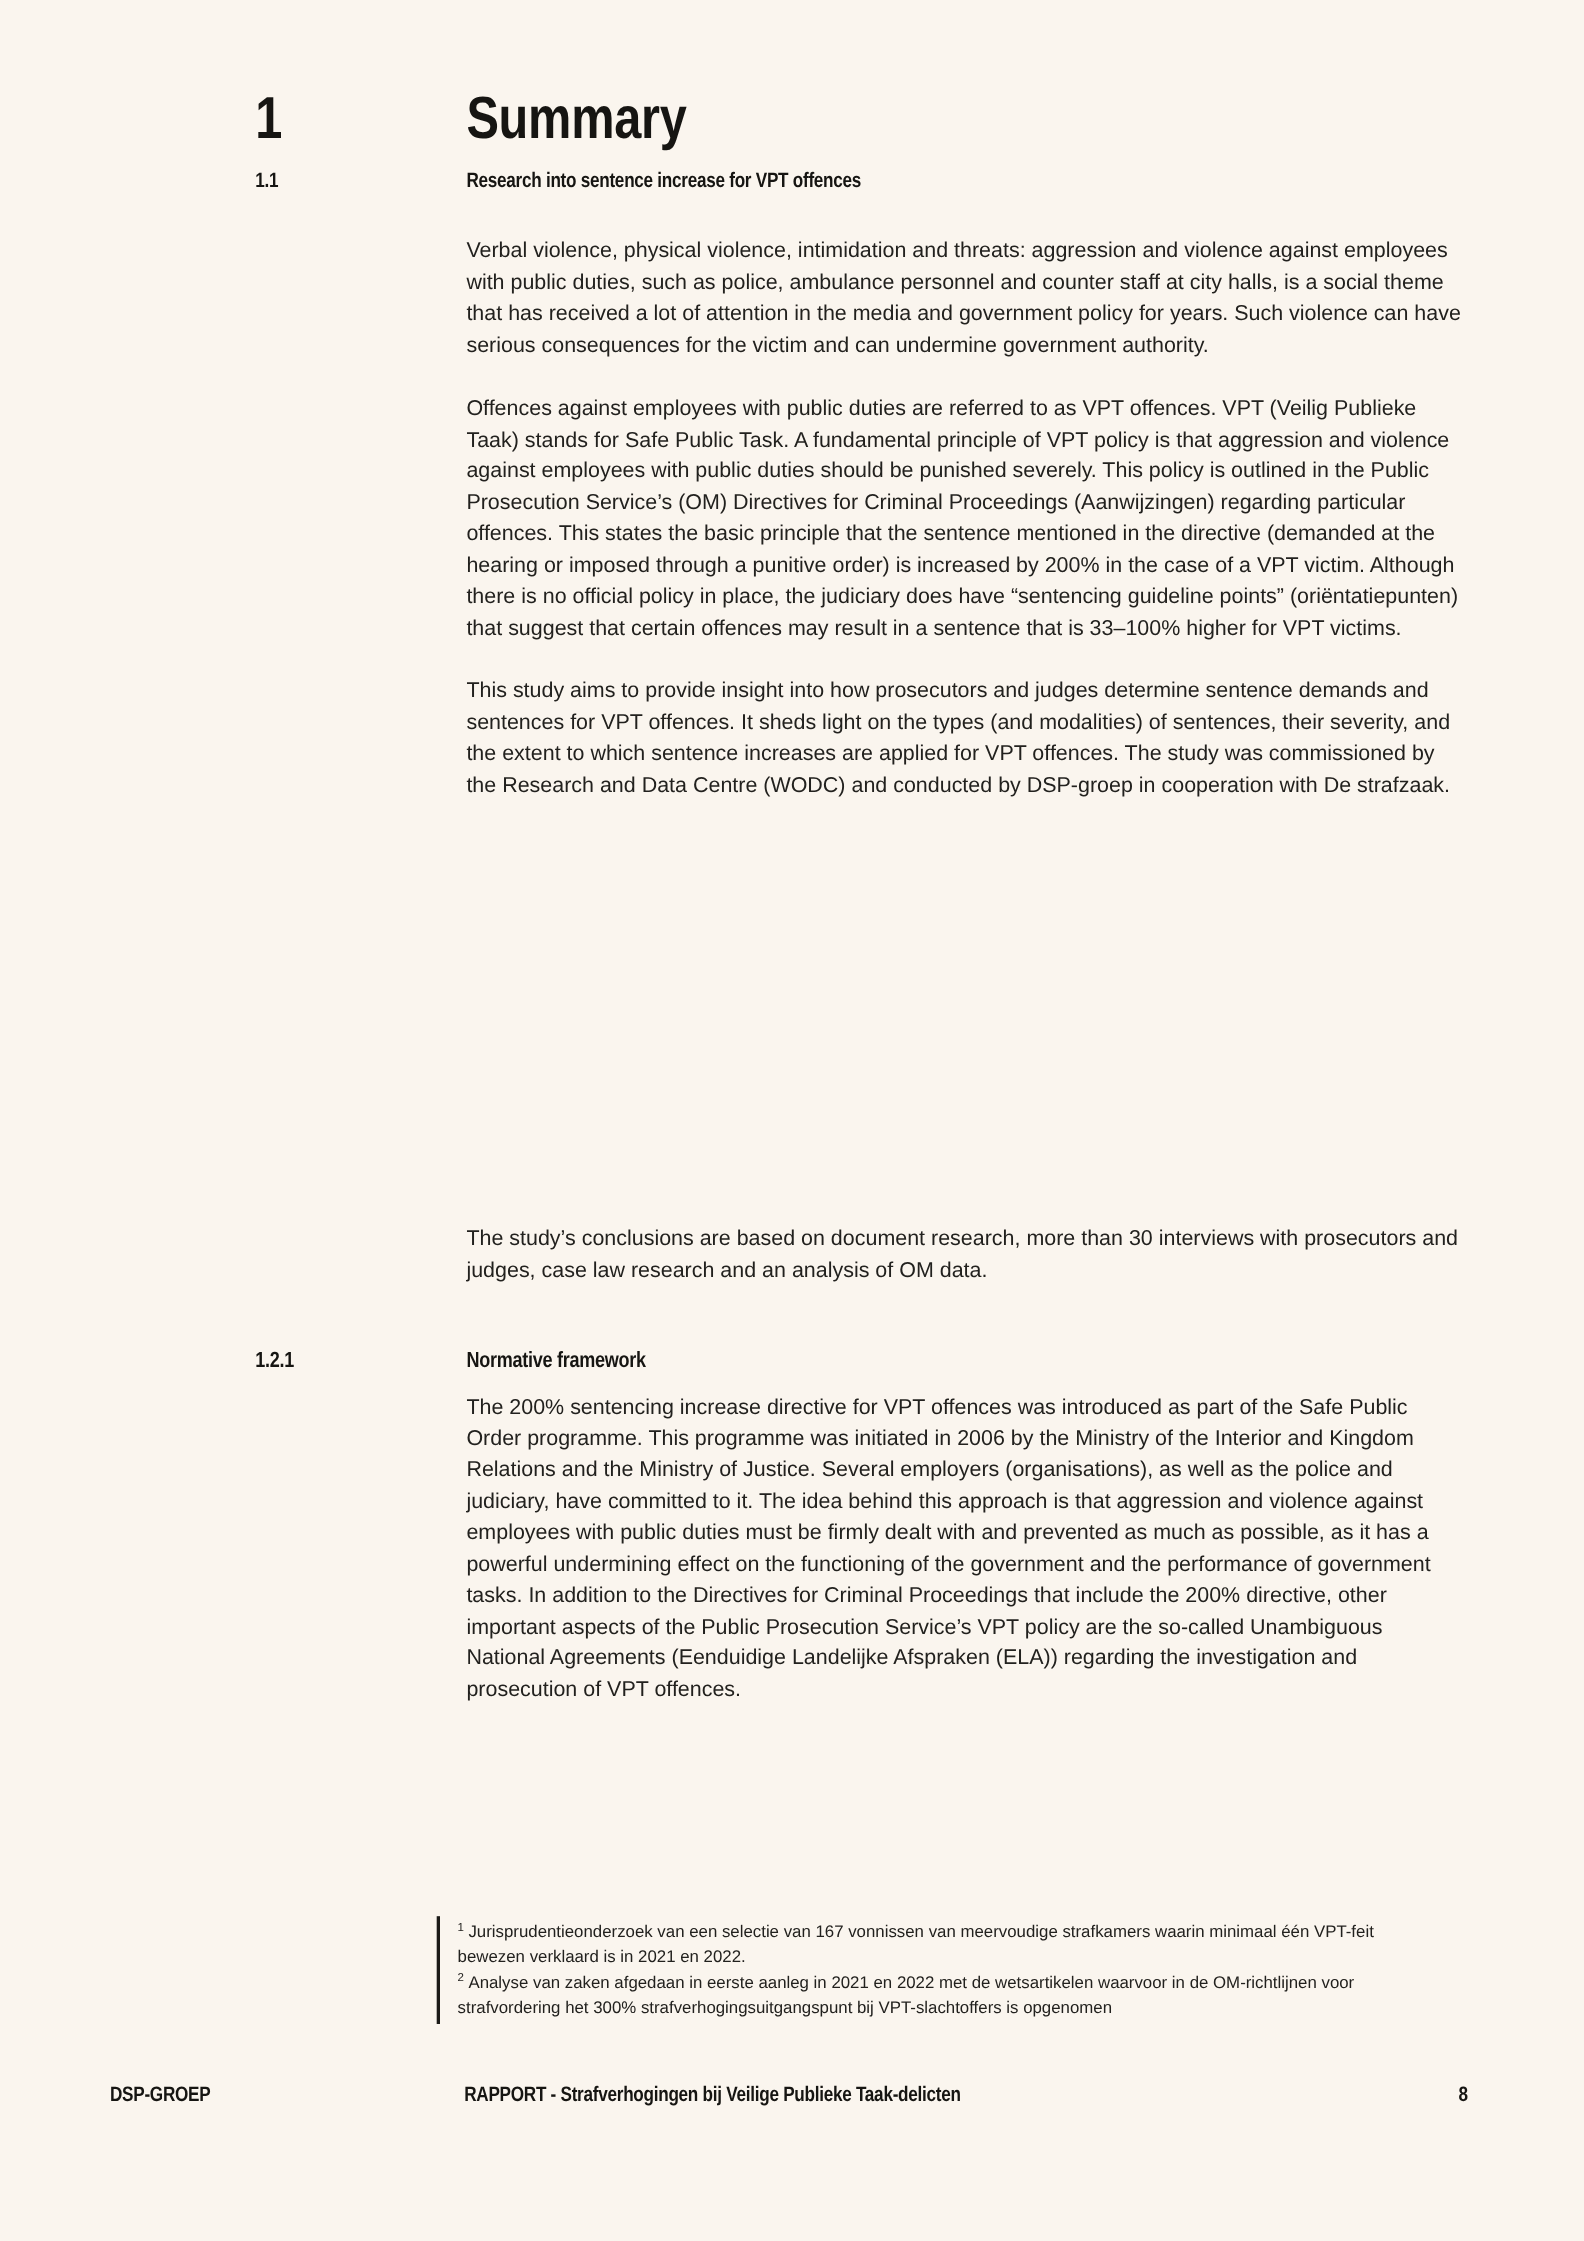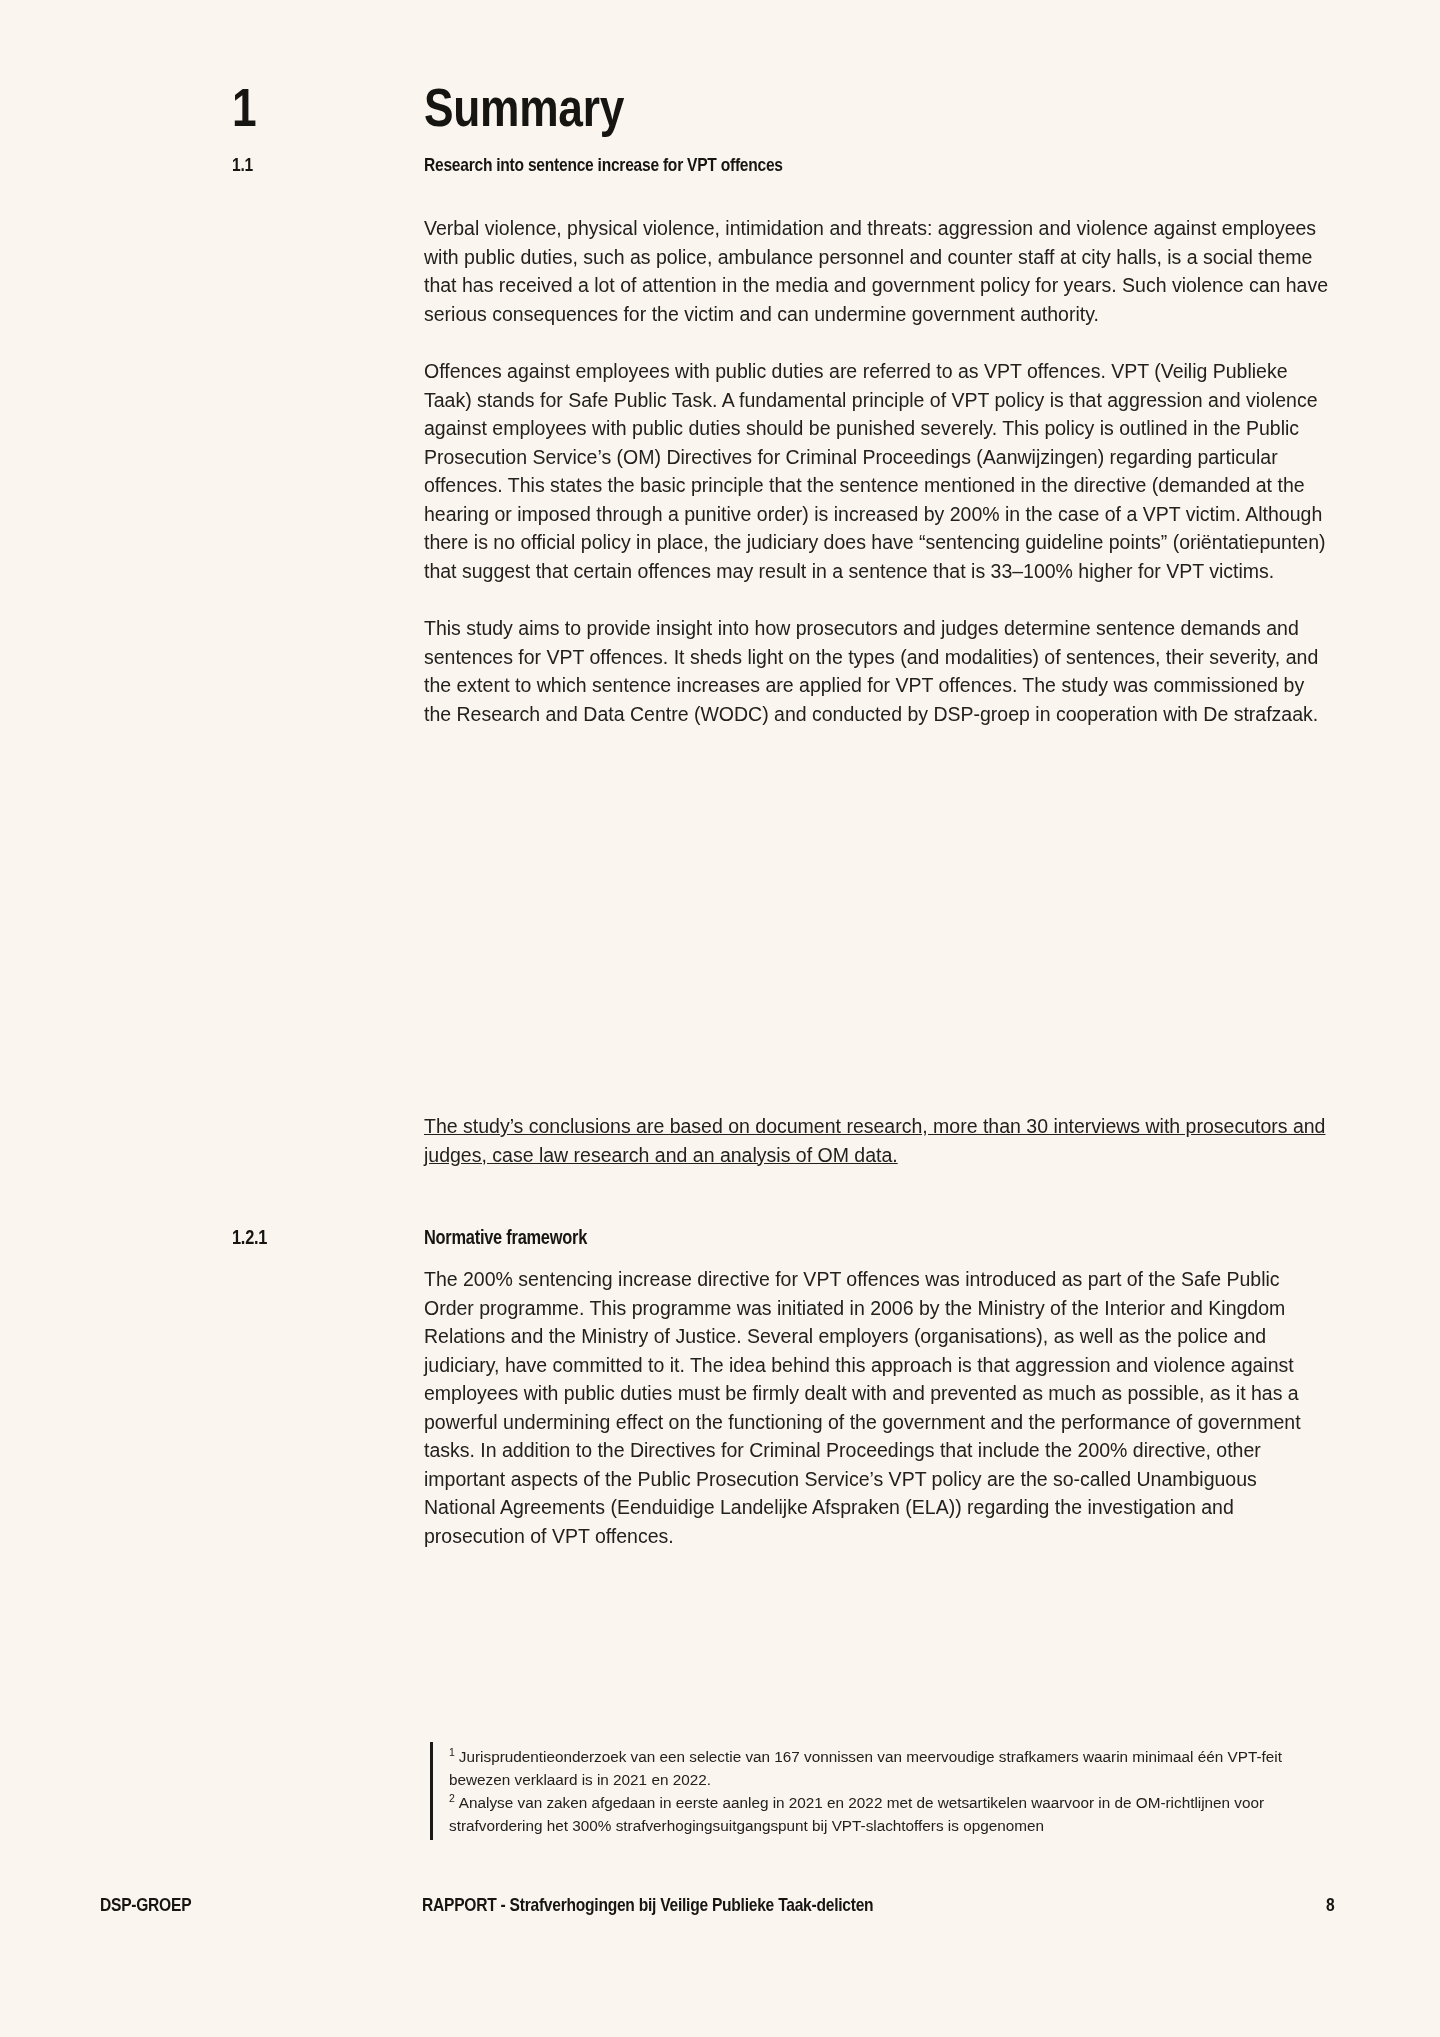--- a/index.html
+++ b/index.html
@@ -44,27 +44,27 @@
     color: #22211E;
   }
   .bodycopy p { margin: 0; }
   .bodycopy p + p { margin-top: 29px; }
 
   #chapter { top: 78px; left: 232px; }
   #sec11   { top: 148px; left: 232px; }
   #sec11 .bodycopy { margin-top: 32px; }
 
   #sec12   { top: 1094px; left: 232px; }
-  #sec12 .intro { margin-top: 18px; text-decoration: underline; }
+  #sec12 .intro { margin-top: 18px; }
   #sec12 .h3row { margin-top: 55px; }
   #sec12 .sub { margin-top: 14px; }
 
   #footnotes {
     top: 1742px;
-    left: 430px;
+    left: 397px;
     width: 912px;
     border-left: 3px solid #1B1A17;
     padding: 3px 0 3px 16px;
     box-sizing: border-box;
   }
   .footnote {
     margin: 0;
     font-size: 15.3px;
     line-height: 23px;
     color: #22211E;

